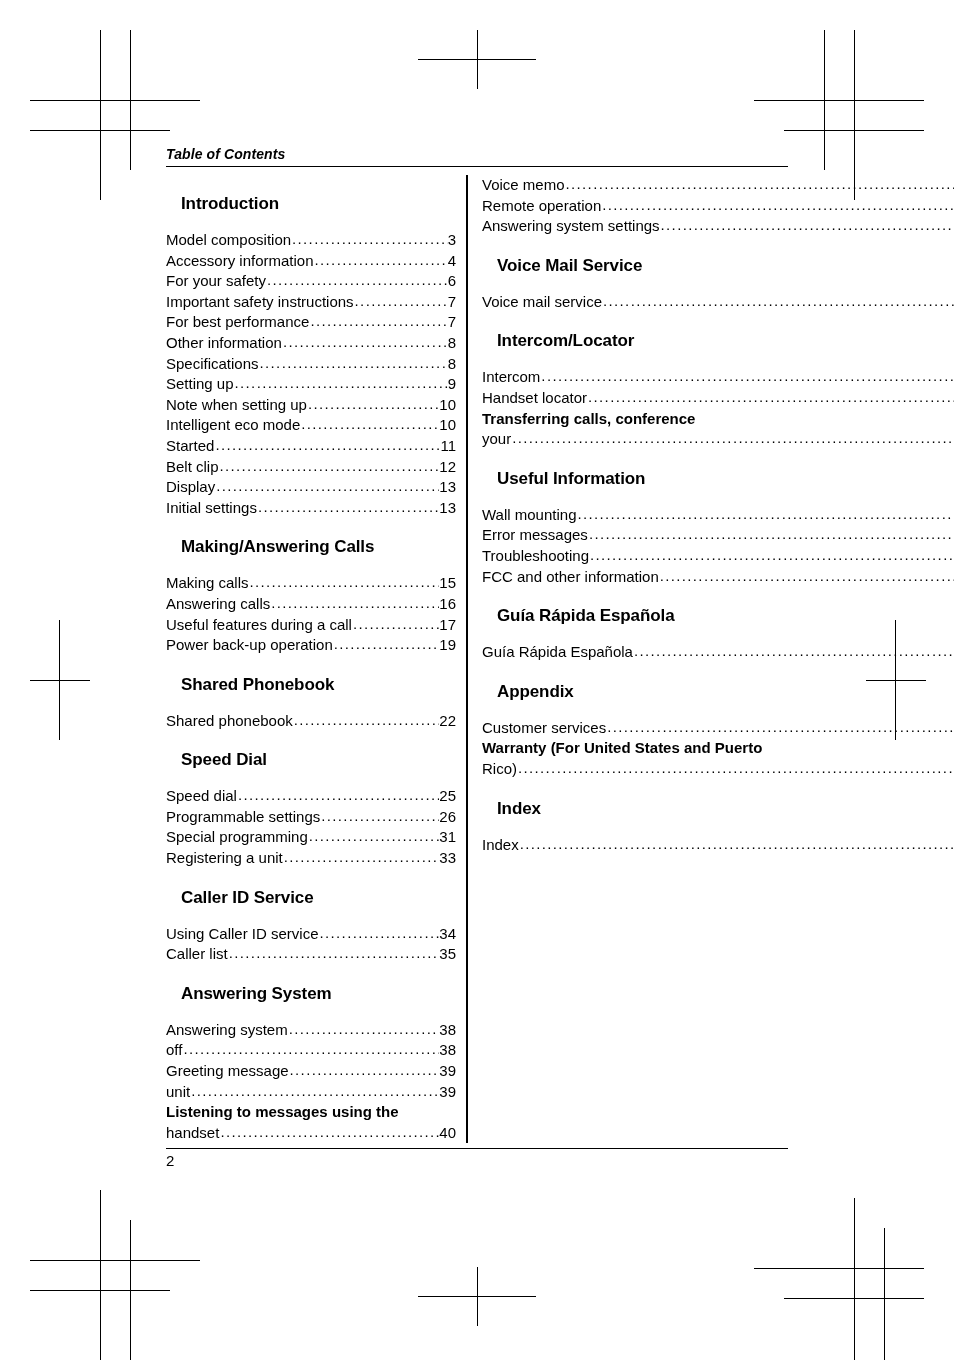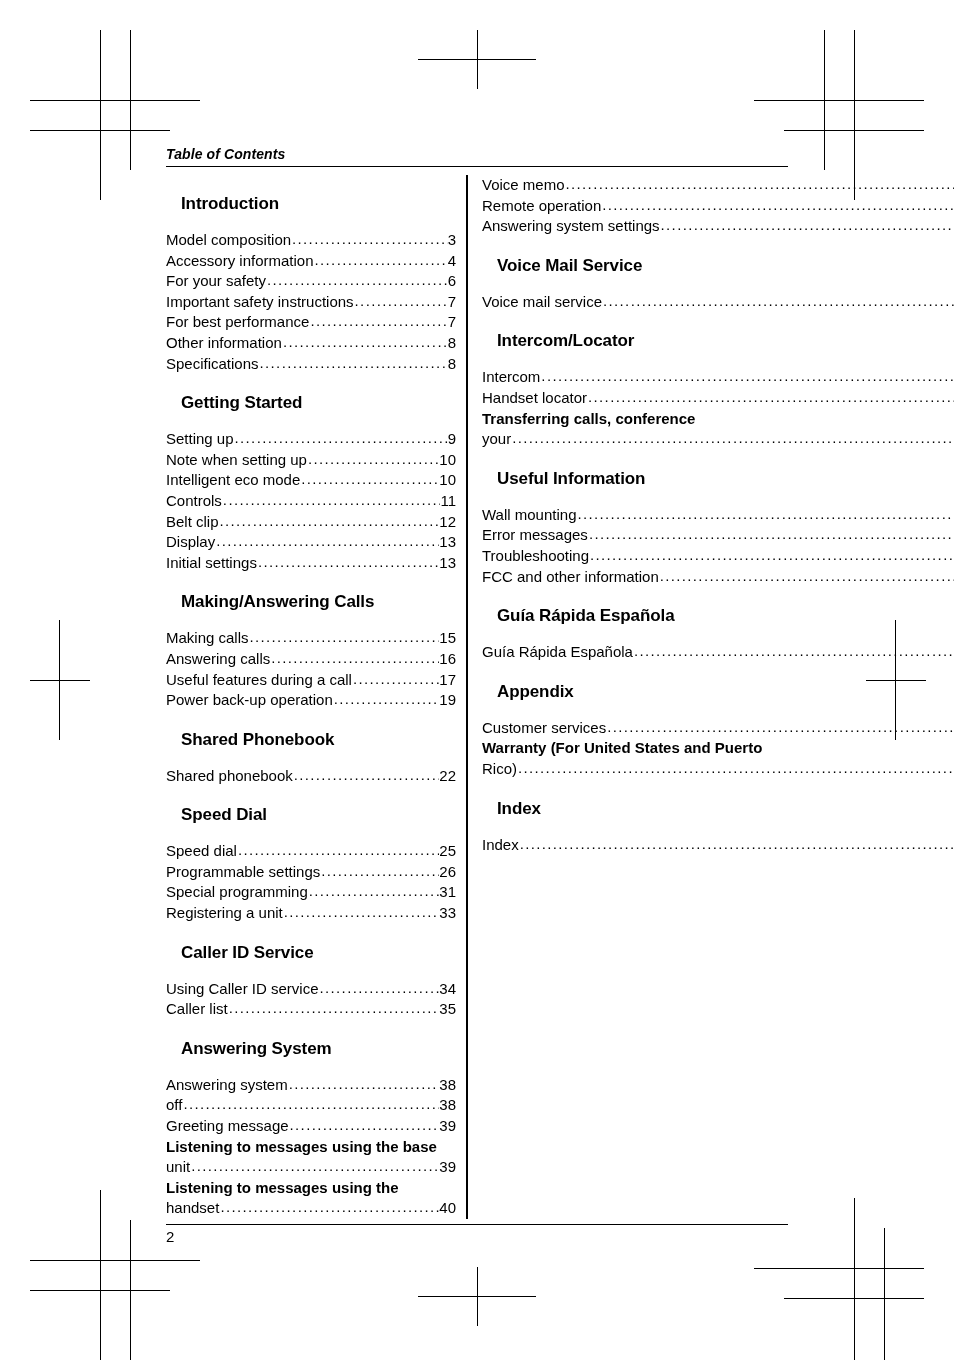--- a/index.html
+++ b/index.html
@@ -210,39 +210,38 @@
               <span class="etext">Other information</span>
               <span class="leader"> ................................................................................</span>
               <span class="epage">8</span>
             </div>
             <div class="entry">
               <span class="etext">Specifications</span>
               <span class="leader"> ................................................................................</span>
               <span class="epage">8</span>
             </div>
           </div>
-          <div class="sec-title">Getting Started</div>
           <div class="entries">
             <div class="entry">
               <span class="etext">Setting up</span>
               <span class="leader"> ................................................................................</span>
               <span class="epage">9</span>
             </div>
             <div class="entry">
               <span class="etext">Note when setting up</span>
               <span class="leader"> ................................................................................</span>
               <span class="epage">10</span>
             </div>
             <div class="entry">
               <span class="etext">Intelligent eco mode</span>
               <span class="leader"> ................................................................................</span>
               <span class="epage">10</span>
             </div>
             <div class="entry">
-              <span class="etext">Controls</span>
+              <span class="etext">Started</span>
               <span class="leader"> ................................................................................</span>
               <span class="epage">11</span>
             </div>
             <div class="entry">
               <span class="etext">Belt clip</span>
               <span class="leader"> ................................................................................</span>
               <span class="epage">12</span>
             </div>
             <div class="entry">
               <span class="etext">Display</span>
@@ -334,21 +333,20 @@
             <div class="entry">
               <span class="etext">off</span>
               <span class="leader"> ................................................................................</span>
               <span class="epage">38</span>
             </div>
             <div class="entry">
               <span class="etext">Greeting message</span>
               <span class="leader"> ................................................................................</span>
               <span class="epage">39</span>
             </div>
-            <div class="entry wrap-head"><span class="etext">Listening to messages using the base</span></div>
             <div class="entry">
               <span class="etext">unit</span>
               <span class="leader"> ................................................................................</span>
               <span class="epage">39</span>
             </div>
             <div class="entry wrap-head"><span class="etext">Listening to messages using the</span></div>
             <div class="entry">
               <span class="etext">handset</span>
               <span class="leader"> ................................................................................</span>
               <span class="epage">40</span>

